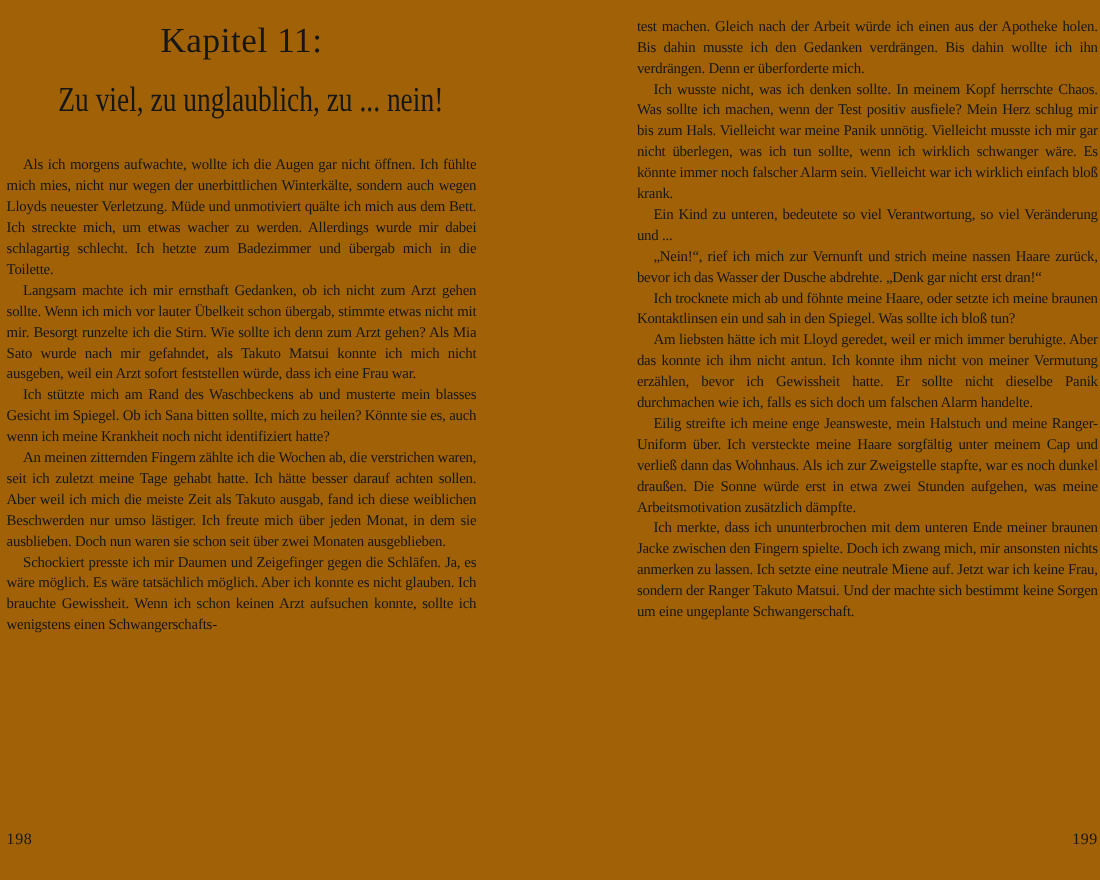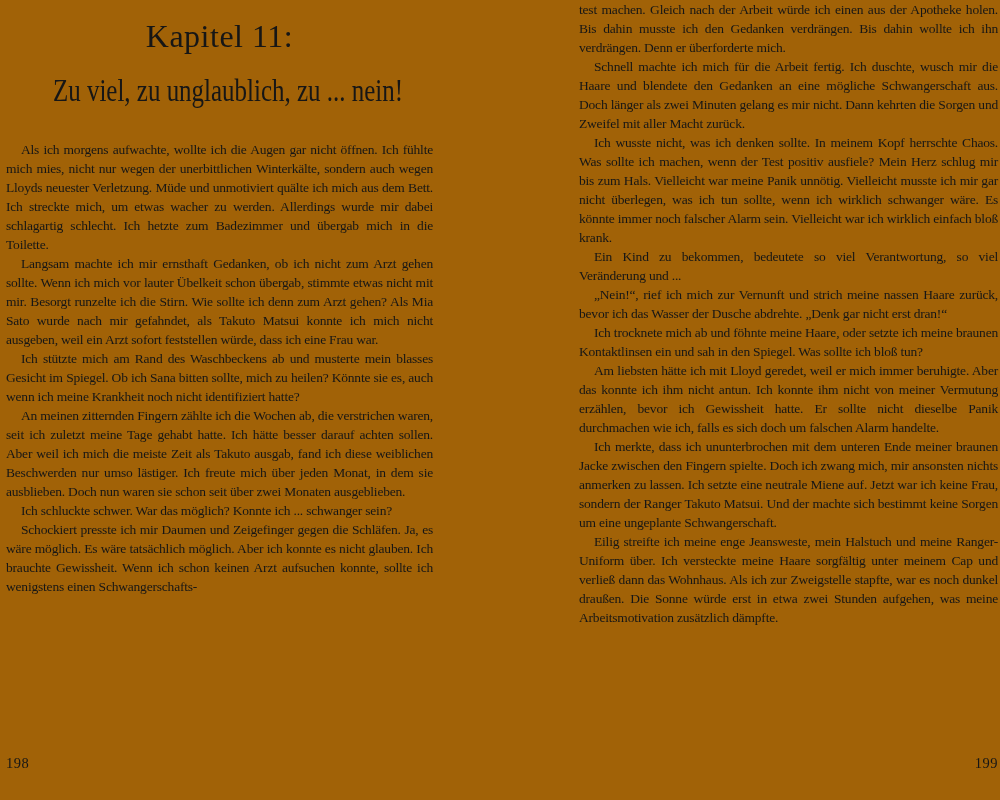--- a/index.html
+++ b/index.html
@@ -51,20 +51,21 @@
   }
   .text-column {
     font-size: 13.5px;
     line-height: 19px;
     letter-spacing: -0.2px;
     text-align: justify;
     hyphens: auto;
     -webkit-hyphens: auto;
   }
   .page-right .text-column {
+    padding-top: 14px;
   }
   p.para {
     margin: 0;
   }
   p.para.indent {
     text-indent: 15px;
   }
   .page-number {
     position: absolute;
     top: 754px;
@@ -87,34 +88,32 @@
   <div class="page page-left">
     <div class="heading-block">
       <h1 class="chapter-number">Kapitel 11:</h1>
       <h2 class="chapter-title">Zu viel, zu unglaublich, zu ... nein!</h2>
     </div>
     <div class="text-column">
         <p class="para indent" lang="de">Als ich morgens aufwachte, wollte ich die Augen gar nicht öffnen. Ich fühlte mich mies, nicht nur wegen der unerbittlichen Winterkälte, sondern auch wegen Lloyds neuester Verletzung. Müde und unmotiviert quälte ich mich aus dem Bett. Ich streckte mich, um etwas wacher zu werden. Allerdings wurde mir dabei schlagartig schlecht. Ich hetzte zum Badezimmer und übergab mich in die Toilette.</p>
         <p class="para indent" lang="de">Langsam machte ich mir ernsthaft Gedanken, ob ich nicht zum Arzt gehen sollte. Wenn ich mich vor lauter Übelkeit schon übergab, stimmte etwas nicht mit mir. Besorgt runzelte ich die Stirn. Wie sollte ich denn zum Arzt gehen? Als Mia Sato wurde nach mir gefahndet, als Takuto Matsui konnte ich mich nicht ausgeben, weil ein Arzt sofort feststellen würde, dass ich eine Frau war.</p>
         <p class="para indent" lang="de">Ich stützte mich am Rand des Waschbeckens ab und musterte mein blasses Gesicht im Spiegel. Ob ich Sana bitten sollte, mich zu heilen? Könnte sie es, auch wenn ich meine Krankheit noch nicht identifiziert hatte?</p>
         <p class="para indent" lang="de">An meinen zitternden Fingern zählte ich die Wochen ab, die verstrichen waren, seit ich zuletzt meine Tage gehabt hatte. Ich hätte besser darauf achten sollen. Aber weil ich mich die meiste Zeit als Takuto ausgab, fand ich diese weiblichen Beschwerden nur umso lästiger. Ich freute mich über jeden Monat, in dem sie ausblieben. Doch nun waren sie schon seit über zwei Monaten ausgeblieben.</p>
-        <p class="para indent" lang="de">Ich schluckte schwer. War das möglich? Konnte ich ... schwanger sein?</p>
         <p class="para indent" lang="de">Schockiert presste ich mir Daumen und Zeigefinger gegen die Schläfen. Ja, es wäre möglich. Es wäre tatsächlich möglich. Aber ich konnte es nicht glauben. Ich brauchte Gewissheit. Wenn ich schon keinen Arzt aufsuchen konnte, sollte ich wenigstens einen Schwangerschafts-</p>
       </div>
     <div class="page-number num-left">198</div>
   </div>
 
   <div class="page page-right">
     <div class="text-column">
         <p class="para" lang="de">test machen. Gleich nach der Arbeit würde ich einen aus der Apotheke holen. Bis dahin musste ich den Gedanken verdrängen. Bis dahin wollte ich ihn verdrängen. Denn er überforderte mich.</p>
-        <p class="para indent" lang="de">Schnell machte ich mich für die Arbeit fertig. Ich duschte, wusch mir die Haare und blendete den Gedanken an eine mögliche Schwangerschaft aus. Doch länger als zwei Minuten gelang es mir nicht. Dann kehrten die Sorgen und Zweifel mit aller Macht zurück.</p>
         <p class="para indent" lang="de">Ich wusste nicht, was ich denken sollte. In meinem Kopf herrschte Chaos. Was sollte ich machen, wenn der Test positiv ausfiele? Mein Herz schlug mir bis zum Hals. Vielleicht war meine Panik unnötig. Vielleicht musste ich mir gar nicht überlegen, was ich tun sollte, wenn ich wirklich schwanger wäre. Es könnte immer noch falscher Alarm sein. Vielleicht war ich wirklich einfach bloß krank.</p>
-        <p class="para indent" lang="de">Ein Kind zu bekommen, bedeutete so viel Verantwortung, so viel Veränderung und ...</p>
+        <p class="para indent" lang="de">Ein Kind zu unteren, bedeutete so viel Verantwortung, so viel Veränderung und ...</p>
         <p class="para indent" lang="de">„Nein!“, rief ich mich zur Vernunft und strich meine nassen Haare zurück, bevor ich das Wasser der Dusche abdrehte. „Denk gar nicht erst dran!“</p>
         <p class="para indent" lang="de">Ich trocknete mich ab und föhnte meine Haare, oder setzte ich meine braunen Kontaktlinsen ein und sah in den Spiegel. Was sollte ich bloß tun?</p>
         <p class="para indent" lang="de">Am liebsten hätte ich mit Lloyd geredet, weil er mich immer beruhigte. Aber das konnte ich ihm nicht antun. Ich konnte ihm nicht von meiner Vermutung erzählen, bevor ich Gewissheit hatte. Er sollte nicht dieselbe Panik durchmachen wie ich, falls es sich doch um falschen Alarm handelte.</p>
+        <p class="para indent" lang="de">Eilig streifte ich meine enge Jeansweste, mein Halstuch und meine Ranger-Uniform über. Ich versteckte meine Haare sorgfältig unter meinem Cap und verließ dann das Wohnhaus. Als ich zur Zweigstelle stapfte, war es noch dunkel draußen. Die Sonne würde erst in etwa zwei Stunden aufgehen, was meine Arbeitsmotivation zusätzlich dämpfte.</p>
         <p class="para indent" lang="de">Ich merkte, dass ich ununterbrochen mit dem unteren Ende meiner braunen Jacke zwischen den Fingern spielte. Doch ich zwang mich, mir ansonsten nichts anmerken zu lassen. Ich setzte eine neutrale Miene auf. Jetzt war ich keine Frau, sondern der Ranger Takuto Matsui. Und der machte sich bestimmt keine Sorgen um eine ungeplante Schwangerschaft.</p>
-        <p class="para indent" lang="de">Eilig streifte ich meine enge Jeansweste, mein Halstuch und meine Ranger-Uniform über. Ich versteckte meine Haare sorgfältig unter meinem Cap und verließ dann das Wohnhaus. Als ich zur Zweigstelle stapfte, war es noch dunkel draußen. Die Sonne würde erst in etwa zwei Stunden aufgehen, was meine Arbeitsmotivation zusätzlich dämpfte.</p>
       </div>
     <div class="page-number num-right">199</div>
   </div>
 
 </div>
 
 </body></html>

